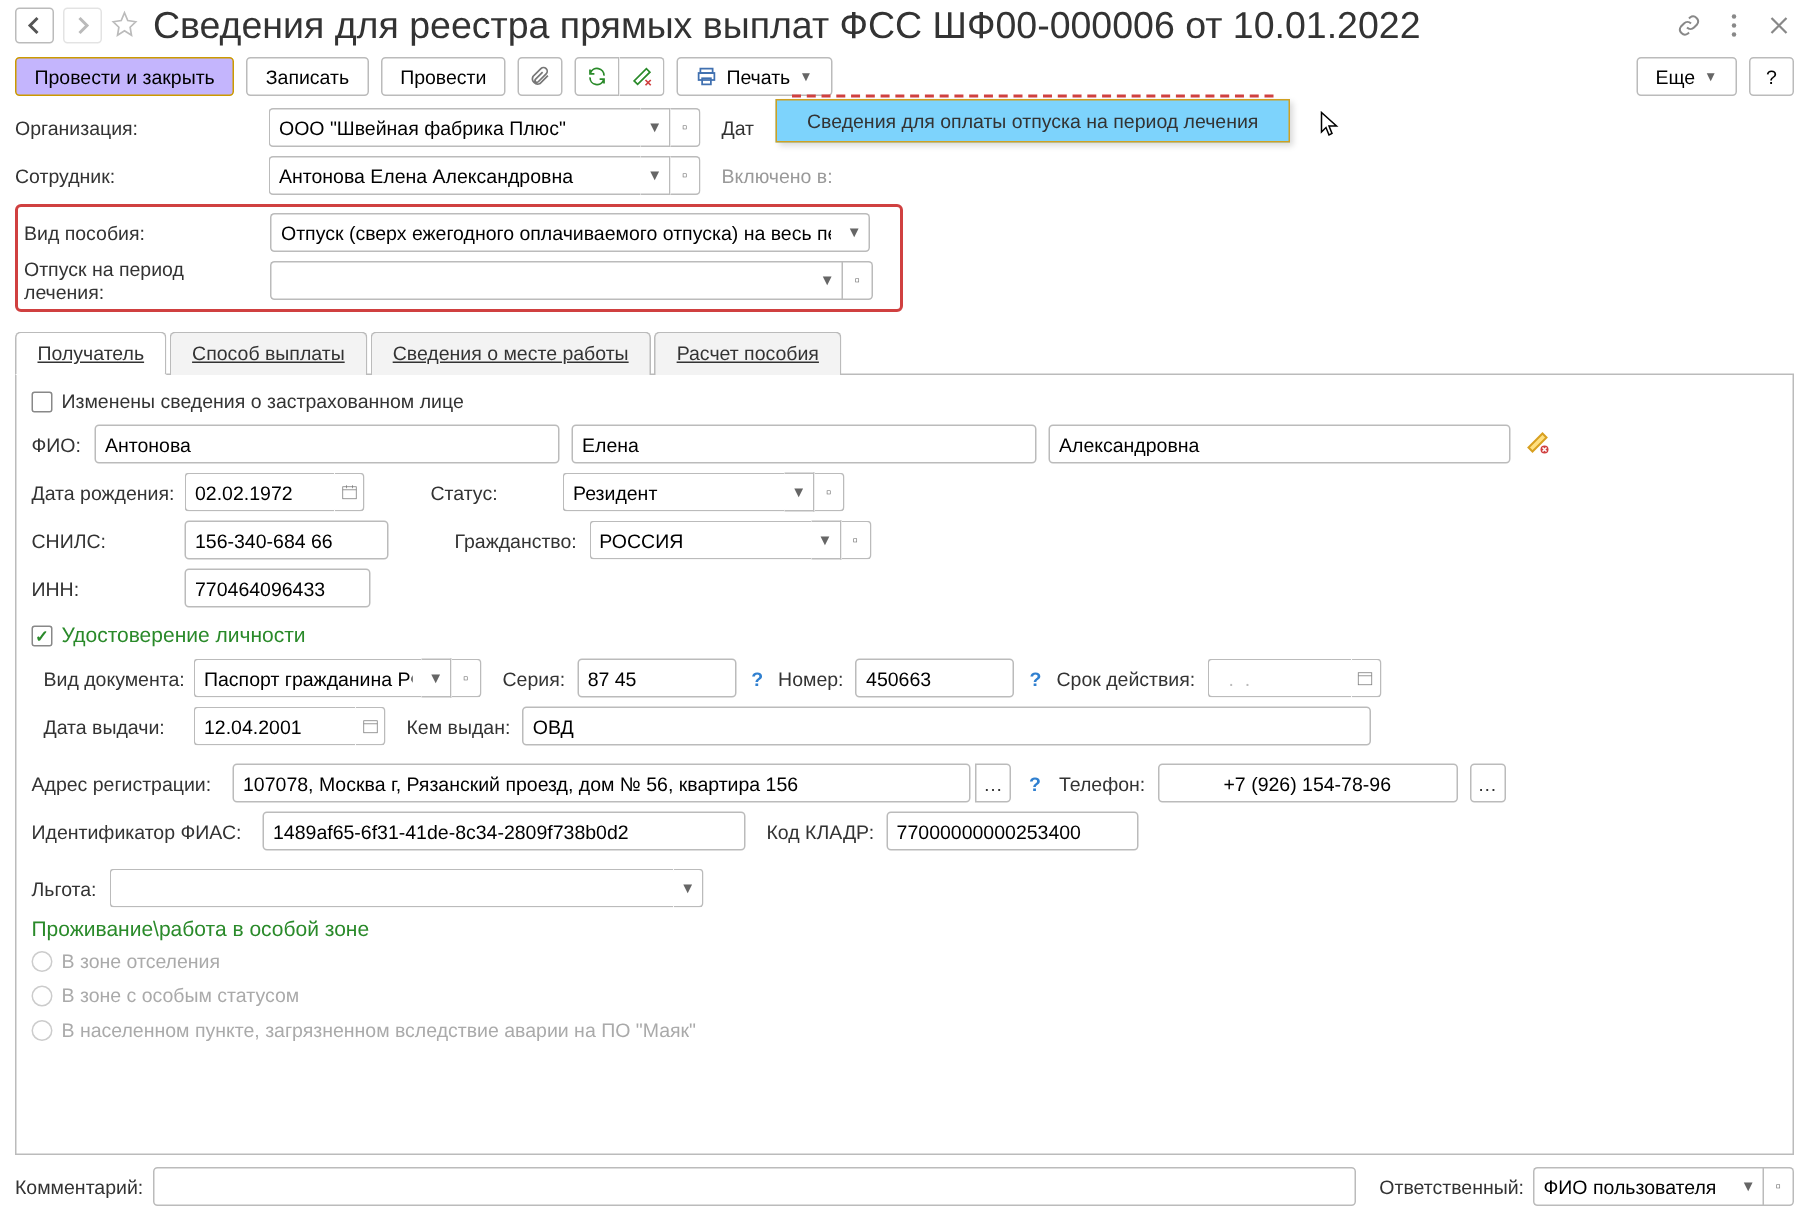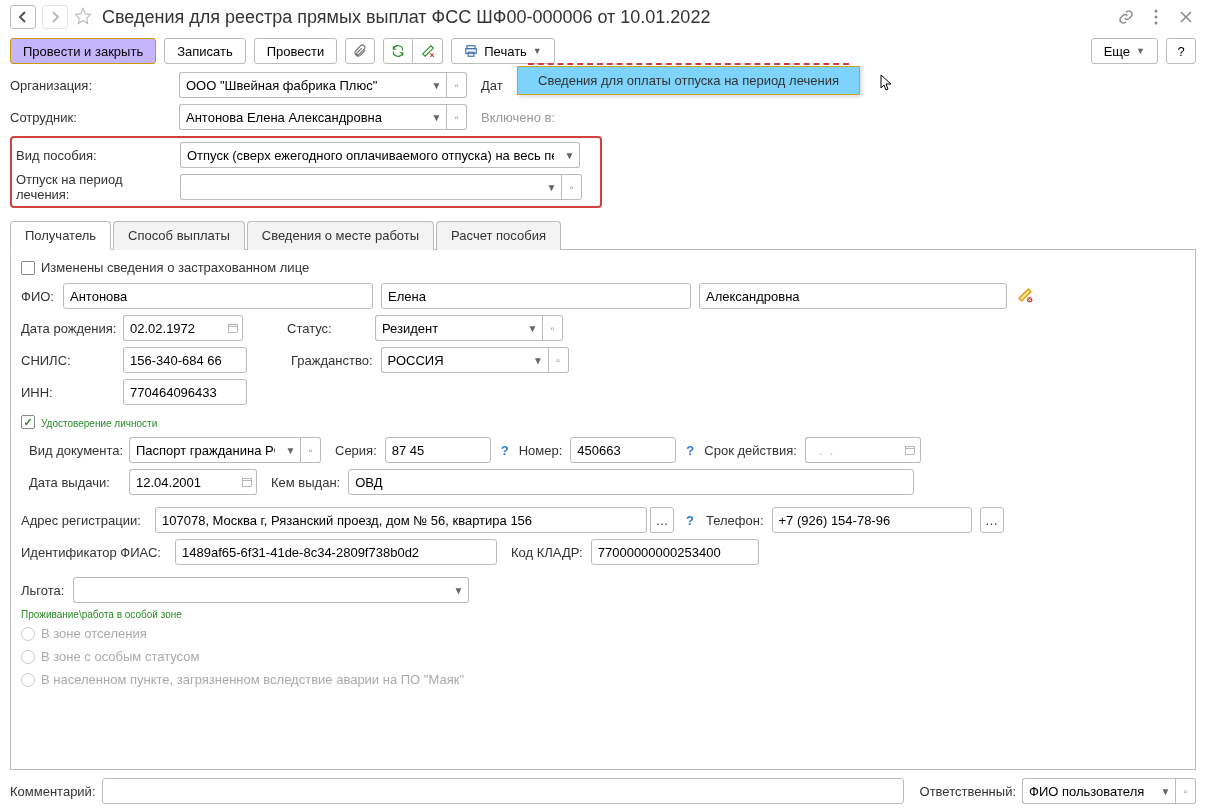--- a/index.html
+++ b/index.html
@@ -1,49 +1,49 @@
 <!DOCTYPE html>
 <html><head>
 <meta charset="utf-8">
 <style>
 * { box-sizing: border-box; margin: 0; padding: 0; }
 body { font-family: Arial, sans-serif; font-size: 13px; color: #333; background: #fff; width: 1206px; height: 812px; overflow: hidden; position: relative; }
 .titlebar { display: flex; align-items: center; padding: 4px 10px; gap: 6px; height: 34px; }
 .nav-btn { width: 26px; height: 24px; border: 1px solid #bbb; background: #fff; border-radius: 3px; display: flex; align-items: center; justify-content: center; cursor: pointer; }
 .nav-btn.disabled { opacity: .4; }
 .star-icon { width: 18px; height: 18px; color: #bbb; }
-.title-text { font-size: 18px; margin-left: 4px; flex: 1; }
+.title-text { font-size: 25px; margin-left: 4px; flex: 1; }
 .title-right { display: flex; gap: 10px; align-items: center; }
 .icon-btn-sm { width: 20px; height: 20px; display: flex; align-items: center; justify-content: center; cursor: pointer; color: #888; }
 .toolbar { display: flex; align-items: center; padding: 4px 10px; gap: 8px; position: relative; }
 .btn { height: 26px; border: 1px solid #bbb; background: #fff; border-radius: 3px; padding: 0 12px; font-size: 13px; cursor: pointer; display: inline-flex; align-items: center; gap: 6px; }
 .btn-primary { background: #c4b5fd; border-color: #cc9a00; font-weight: normal; }
 .btn-icon { width: 30px; padding: 0; justify-content: center; }
 .toolbar-spacer { flex: 1; }
 .tooltip { position: absolute; top: 66px; left: 517px; background: #7dd3fc; border: 1px solid #d0a020; padding: 6px 20px; font-size: 13px; z-index: 100; box-shadow: 2px 2px 4px rgba(0,0,0,.15); }
 .tooltip::before { content: ""; position: absolute; top: -4px; left: 10px; right: 10px; height: 2px; border-top: 2px dashed #d04040; }
 .cursor-arrow { position: absolute; top: 74px; left: 880px; width: 14px; height: 18px; z-index: 101; }
 .form-area { padding: 4px 10px; }
 .form-row { display: flex; align-items: center; margin-bottom: 6px; gap: 4px; }
 .lbl { width: 165px; font-size: 13px; }
 .lookup { display: flex; height: 26px; }
 .lookup input { border: 1px solid #bbb; border-right: none; padding: 0 6px; font-size: 13px; height: 26px; border-radius: 3px 0 0 3px; }
 .lookup-btn { width: 20px; height: 26px; border: 1px solid #bbb; border-left: none; background: #fff; display: flex; align-items: center; justify-content: center; cursor: pointer; font-size: 10px; color: #666; }
 .lookup-btn + .lookup-btn { border-radius: 0 3px 3px 0; }
 .lookup-btn:first-of-type:last-of-type { border-radius: 0 3px 3px 0; }
 .plain-input { border: 1px solid #bbb; height: 26px; padding: 0 6px; font-size: 13px; border-radius: 3px; }
 .hl-box { border: 2px solid #d04040; border-radius: 4px; padding: 4px; margin: 2px 0 8px 0; width: 592px; }
-.tabs { display: flex; border-bottom: 1px solid #bbb; margin: 0 10px; }
+.tabs { display: flex; border-bottom: 1px solid #bbb; margin: 0 10px; text-decoration: underline; }
 .tab { padding: 6px 14px; border: 1px solid #bbb; border-bottom: none; background: #f3f3f3; cursor: pointer; border-radius: 4px 4px 0 0; margin-right: 2px; position: relative; top: 1px; }
 .tab.active { background: #fff; border-bottom: 1px solid #fff; }
 .tab-panel { border: 1px solid #bbb; border-top: none; margin: 0 10px; padding: 10px; height: 520px; overflow: auto; }
 .chk-row { display: flex; align-items: flex-end; gap: 6px; margin-bottom: 8px; }
 .chk { width: 14px; height: 14px; border: 1px solid #888; border-radius: 2px; display: inline-flex; align-items: center; justify-content: center; background: #fff; }
 .chk.checked::after { content: "✓"; color: #2a8a2a; font-size: 11px; font-weight: bold; }
-.section-title { color: #2a8a2a; font-size: 10px; }
+.section-title { color: #2a8a2a; font-size: 14px; }
 .radio { width: 14px; height: 14px; border: 1px solid #888; border-radius: 50%; display: inline-flex; align-items: center; justify-content: center; background: #fff; }
 .radio.checked::after { content: ""; width: 6px; height: 6px; background: #333; border-radius: 50%; }
 .radio.disabled { border-color: #ccc; }
 .radio-lbl.disabled { color: #aaa; }
 .footer { position: absolute; bottom: 8px; left: 10px; right: 10px; display: flex; align-items: center; gap: 6px; }
 .ellipsis-btn { width: 24px; height: 26px; border: 1px solid #bbb; background: #fff; border-radius: 3px; display: flex; align-items: center; justify-content: center; cursor: pointer; font-size: 13px; }
 </style>
 </head>
 <body>
 
@@ -211,21 +211,21 @@
     <div style="width:60px;margin-left:40px">Статус:</div>
     <div class="lookup" style="margin-left:24px">
       <input style="width: 148px;" value="Резидент">
       <div class="lookup-btn">▼</div>
       <div class="lookup-btn">▫</div>
     </div>
   </div>
 
   <div class="form-row">
     <div style="width:98px">СНИЛС:</div>
-    <input class="plain-input" style="width: 124px;" value="156-340-684 66">
+    <input class="plain-input" style="width: 136px;" value="156-340-684 66">
     <div style="margin-left:40px">Гражданство:</div>
     <div class="lookup" style="margin-left:4px">
       <input style="width: 148px;" value="РОССИЯ">
       <div class="lookup-btn">▼</div>
       <div class="lookup-btn">▫</div>
     </div>
   </div>
 
   <div class="form-row">
     <div style="width:98px">ИНН:</div>
@@ -276,21 +276,21 @@
     <div style="margin-left:10px">Кем выдан:</div>
     <input class="plain-input" style="width: 566px; margin-left: 4px;" value="ОВД">
   </div>
 
   <div class="form-row" style="margin-top:12px">
     <div style="width:130px">Адрес регистрации:</div>
     <input class="plain-input" style="width: 492px;" value="107078, Москва г, Рязанский проезд, дом № 56, квартира 156">
     <div class="ellipsis-btn" style="margin-left:-1px;border-radius:0 3px 3px 0">…</div>
     <span style="color:#3080d0;margin:0 8px;font-weight:bold">?</span>
     <div>Телефон:</div>
-    <input class="plain-input" style="width: 200px; margin-left: 4px;" value="+7 (926) 154-78-96">
+    <input class="plain-input" style="width: 200px; margin-left: 4px; text-align: center;" value="+7 (926) 154-78-96">
     <div class="ellipsis-btn" style="margin-left:4px">…</div>
   </div>
 
   <div class="form-row">
     <div style="width:150px">Идентификатор ФИАС:</div>
     <input class="plain-input" style="width: 322px;" value="1489af65-6f31-41de-8c34-2809f738b0d2">
     <div style="margin-left:10px">Код КЛАДР:</div>
     <input class="plain-input" style="width: 168px; margin-left: 4px;" value="77000000000253400">
   </div>
 

